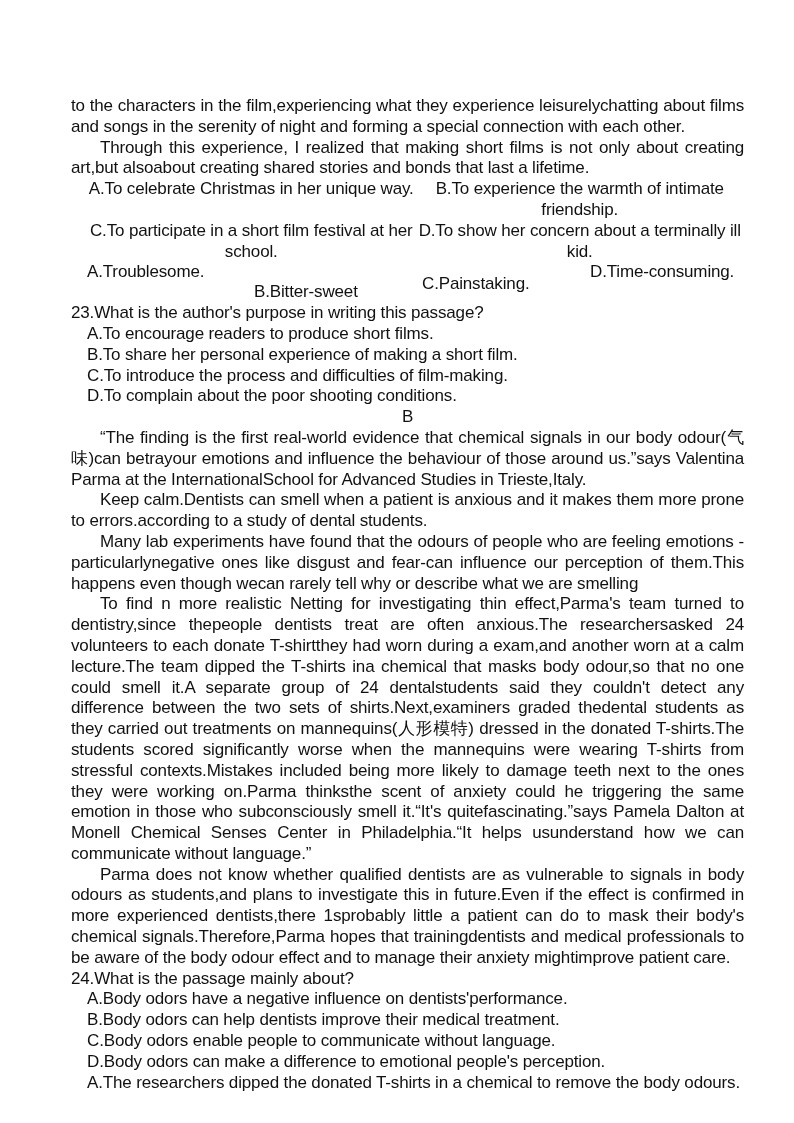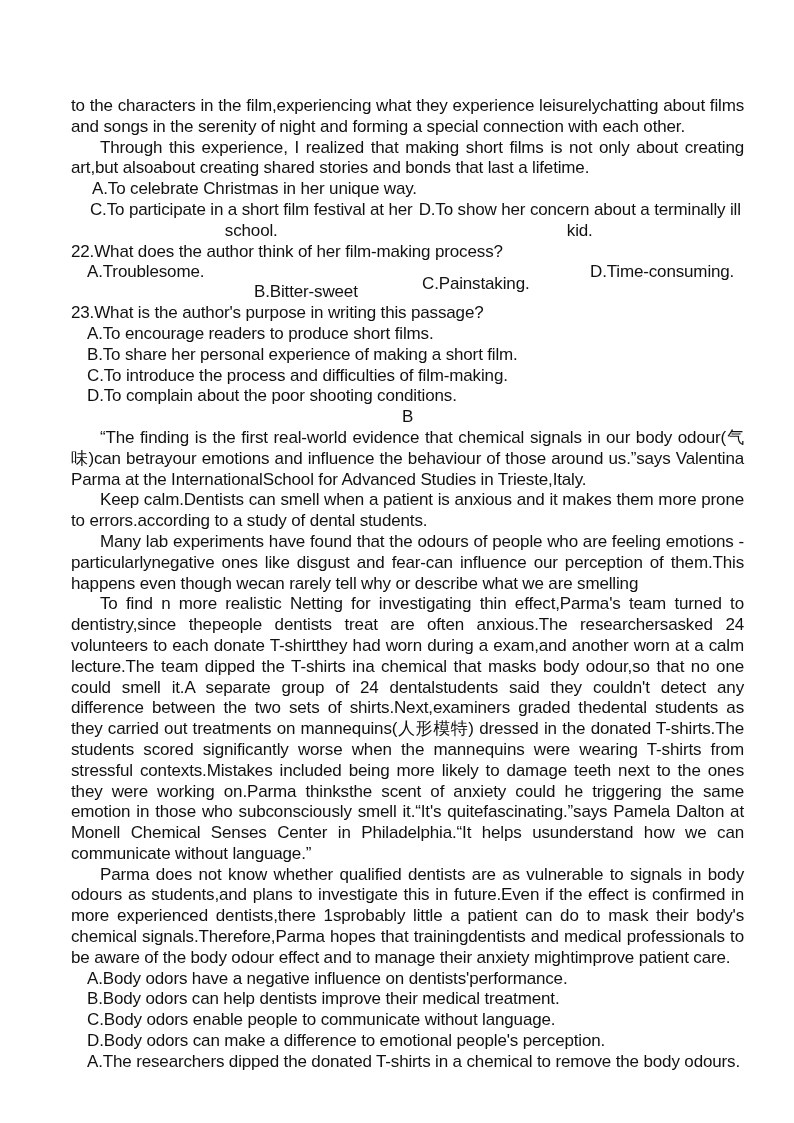--- a/index.html
+++ b/index.html
@@ -19,29 +19,29 @@
 </head>
 <body>
 
 <div class="page">
   <p class="p">to the characters in the film,experiencing what they experience leisurelychatting about films and songs in the serenity of night and forming a special connection with each other.</p>
   <p class="p indent">Through this experience, I realized that making short films is not only about creating art,but alsoabout creating shared stories and bonds that last a lifetime.</p>
 
   <div>
     <div class="row row2">
       <span class="c">A.To celebrate Christmas in her unique way.</span>
+      <span class="c">B.To experience the warmth of intimate friendship.</span>
     </div>
     <div class="row row2">
       <span class="c">C.To participate in a short film festival at her school.</span>
       <span class="c">D.To show her concern about a terminally ill kid.</span>
     </div>
   </div>
 
   <div>
-    <p class="q">22.What does the author think of her film-making process?</p>
     <div class="row row4">
       <span class="c1">A.Troublesome.</span>
       <span class="c2">B.Bitter-sweet</span>
       <span class="c3">C.Painstaking.</span>
       <span class="c4">D.Time-consuming.</span>
     </div>
   </div>
 
   <div>
     <p class="q">23.What is the author's purpose in writing this passage?</p>
@@ -53,20 +53,21 @@
 
   <p class="center">B</p>
 
   <p class="p indent">“The finding is the first real-world evidence that chemical signals in our body odour(气味)can betrayour emotions and influence the behaviour of those around us.”says Valentina Parma at the InternationalSchool for Advanced Studies in Trieste,Italy.</p>
   <p class="p indent">Keep calm.Dentists can smell when a patient is anxious and it makes them more prone to errors.according to a study of dental students.</p>
   <p class="p indent">Many lab experiments have found that the odours of people who are feeling emotions -particularlynegative ones like disgust and fear-can influence our perception of them.This happens even though wecan rarely tell why or describe what we are smelling</p>
   <p class="p indent">To find n more realistic Netting for investigating thin effect,Parma's team turned to dentistry,since thepeople dentists treat are often anxious.The researchersasked 24 volunteers to each donate T-shirtthey had worn during a exam,and another worn at a calm lecture.The team dipped the T-shirts ina chemical that masks body odour,so that no one could smell it.A separate group of 24 dentalstudents said they couldn't detect any difference between the two sets of shirts.Next,examiners graded thedental students as they carried out treatments on mannequins(人形模特) dressed in the donated T-shirts.The students scored significantly worse when the mannequins were wearing T-shirts from stressful contexts.Mistakes included being more likely to damage teeth next to the ones they were working on.Parma thinksthe scent of anxiety could he triggering the same emotion in those who subconsciously smell it.“It's quitefascinating.”says Pamela Dalton at Monell Chemical Senses Center in Philadelphia.“It helps usunderstand how we can communicate without language.”</p>
   <p class="p indent">Parma does not know whether qualified dentists are as vulnerable to signals in body odours as students,and plans to investigate this in future.Even if the effect is confirmed in more experienced dentists,there 1sprobably little a patient can do to mask their body's chemical signals.Therefore,Parma hopes that trainingdentists and medical professionals to be aware of the body odour effect and to manage their anxiety mightimprove patient care.</p>
 
   <div>
+    <p class="q">24.What is the passage mainly about?</p>
     <p class="opt">A.Body odors have a negative influence on dentists'performance.</p>
     <p class="opt">B.Body odors can help dentists improve their medical treatment.</p>
     <p class="opt">C.Body odors enable people to communicate without language.</p>
     <p class="opt">D.Body odors can make a difference to emotional people's perception.</p>
   </div>
 
   <div>
     <p class="opt">A.The researchers dipped the donated T-shirts in a chemical to remove the body odours.</p>
   </div>
 </div>

